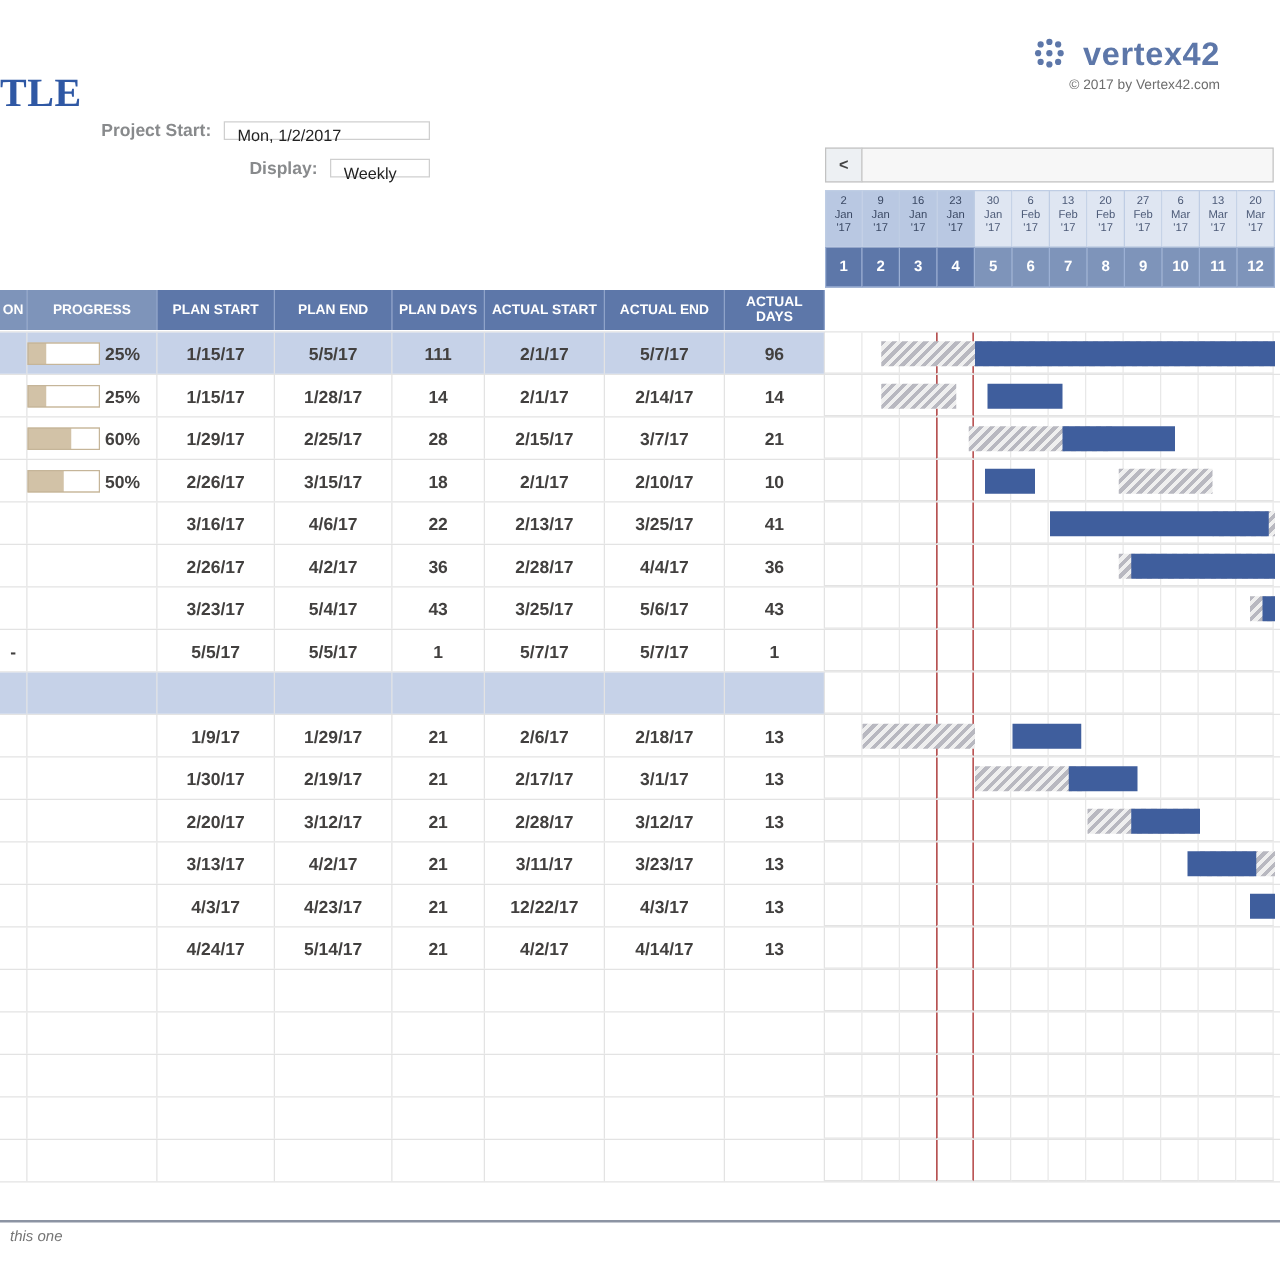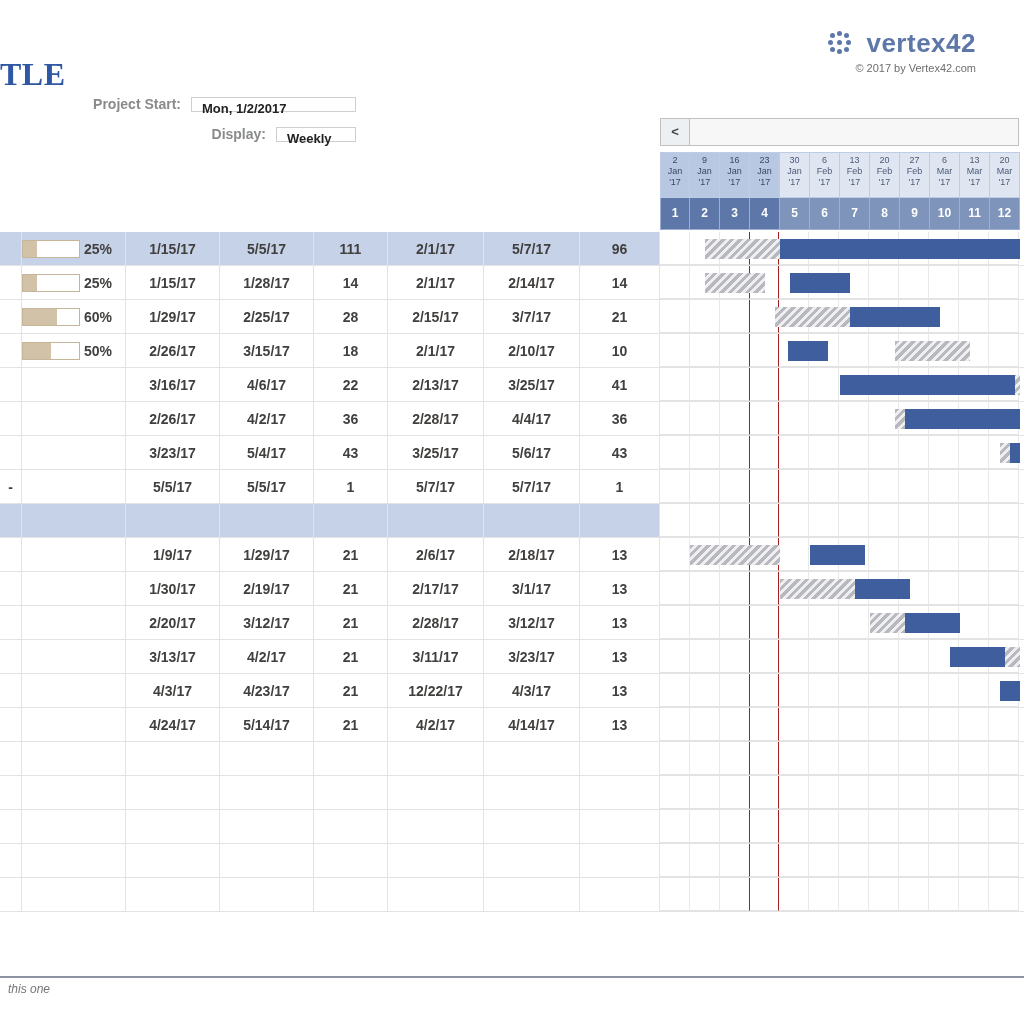--- a/index.html
+++ b/index.html
@@ -17,26 +17,26 @@
 .vertex-logo .dots{display:inline-block;width:26px;height:26px;
                    margin-right:6px;vertical-align:-4px;position:relative;}
 .vertex-logo .dots::before{content:"";position:absolute;width:5px;height:5px;
                 border-radius:50%;background:#5d77a9;
                 box-shadow:0 -9px 0 #5d77a9,7px -7px 0 #5d77a9,9px 0 0 #5d77a9,
                            7px 7px 0 #5d77a9,0 9px 0 #5d77a9,-7px 7px 0 #5d77a9,
                            -9px 0 0 #5d77a9,-7px -7px 0 #5d77a9;
                 top:10px;left:10px;}
 .copyright{position:absolute;right:48px;top:62px;color:#6d6d6d;font-size:11px;}
 
-.settings{position:absolute;left:16px;top:92px;width:340px;padding-left:40px;}
+.settings{position:absolute;left:4px;top:92px;width:340px;padding-left:40px;}
 .setting-row{display:flex;align-items:center;height:24px;margin-bottom:6px;
              justify-content:flex-end;}
 .setting-row .lbl{font-weight:bold;color:#888a8c;margin-right:10px;font-size:14px;}
 .setting-row .val{min-width:165px;height:15px;border:1px solid #cfcfcf;
-                  padding:0 10px;line-height:22px;font-size:13px;font-weight:bold;}
+                  padding:0 10px;line-height:22px;font-size:13px;}
 .setting-row .val.small{min-width:80px;}
 
 
 .timeline-block{position:absolute;left:660px;right:0;top:118px;}
 .scroll-btn{width:30px;height:28px;border:1px solid #c2c2c2;background:#edf0f3;
             text-align:center;line-height:26px;font-size:13px;font-weight:bold;
             color:#444;display:inline-block;}
 .scroll-track{display:inline-block;width:330px;height:28px;border:1px solid #c2c2c2;
               background:#f7f7f7;margin-left:-1px;vertical-align:top;}
 .tl-header{display:flex;margin-top:6px;}
@@ -148,20 +148,31 @@
       <div class="wk-col">8</div>
       <div class="wk-col">9</div>
       <div class="wk-col">10</div>
       <div class="wk-col">11</div>
       <div class="wk-col">12</div>
     </div>
 </div>
 
 <div class="grid">
 
+  <div class="row hdr">
+    <div class="cell light c-on">ON</div>
+    <div class="cell light c-prog">PROGRESS</div>
+    <div class="cell c-ps">PLAN START</div>
+    <div class="cell c-pe">PLAN END</div>
+    <div class="cell c-pd">PLAN DAYS</div>
+    <div class="cell c-as">ACTUAL START</div>
+    <div class="cell c-ae">ACTUAL END</div>
+    <div class="cell c-ad">ACTUAL DAYS</div>
+    <div class="gantt"></div>
+  </div>
   <div id="grid-body">
       <div class="row group">
         <div class="cell c-on"></div>
         <div class="cell c-prog left">
           <span class="prog-box">
             <span class="fill" style="width:75%"></span>
           </span>
           <span>25%</span>
         </div>
         <div class="cell c-ps">1/15/17</div>

